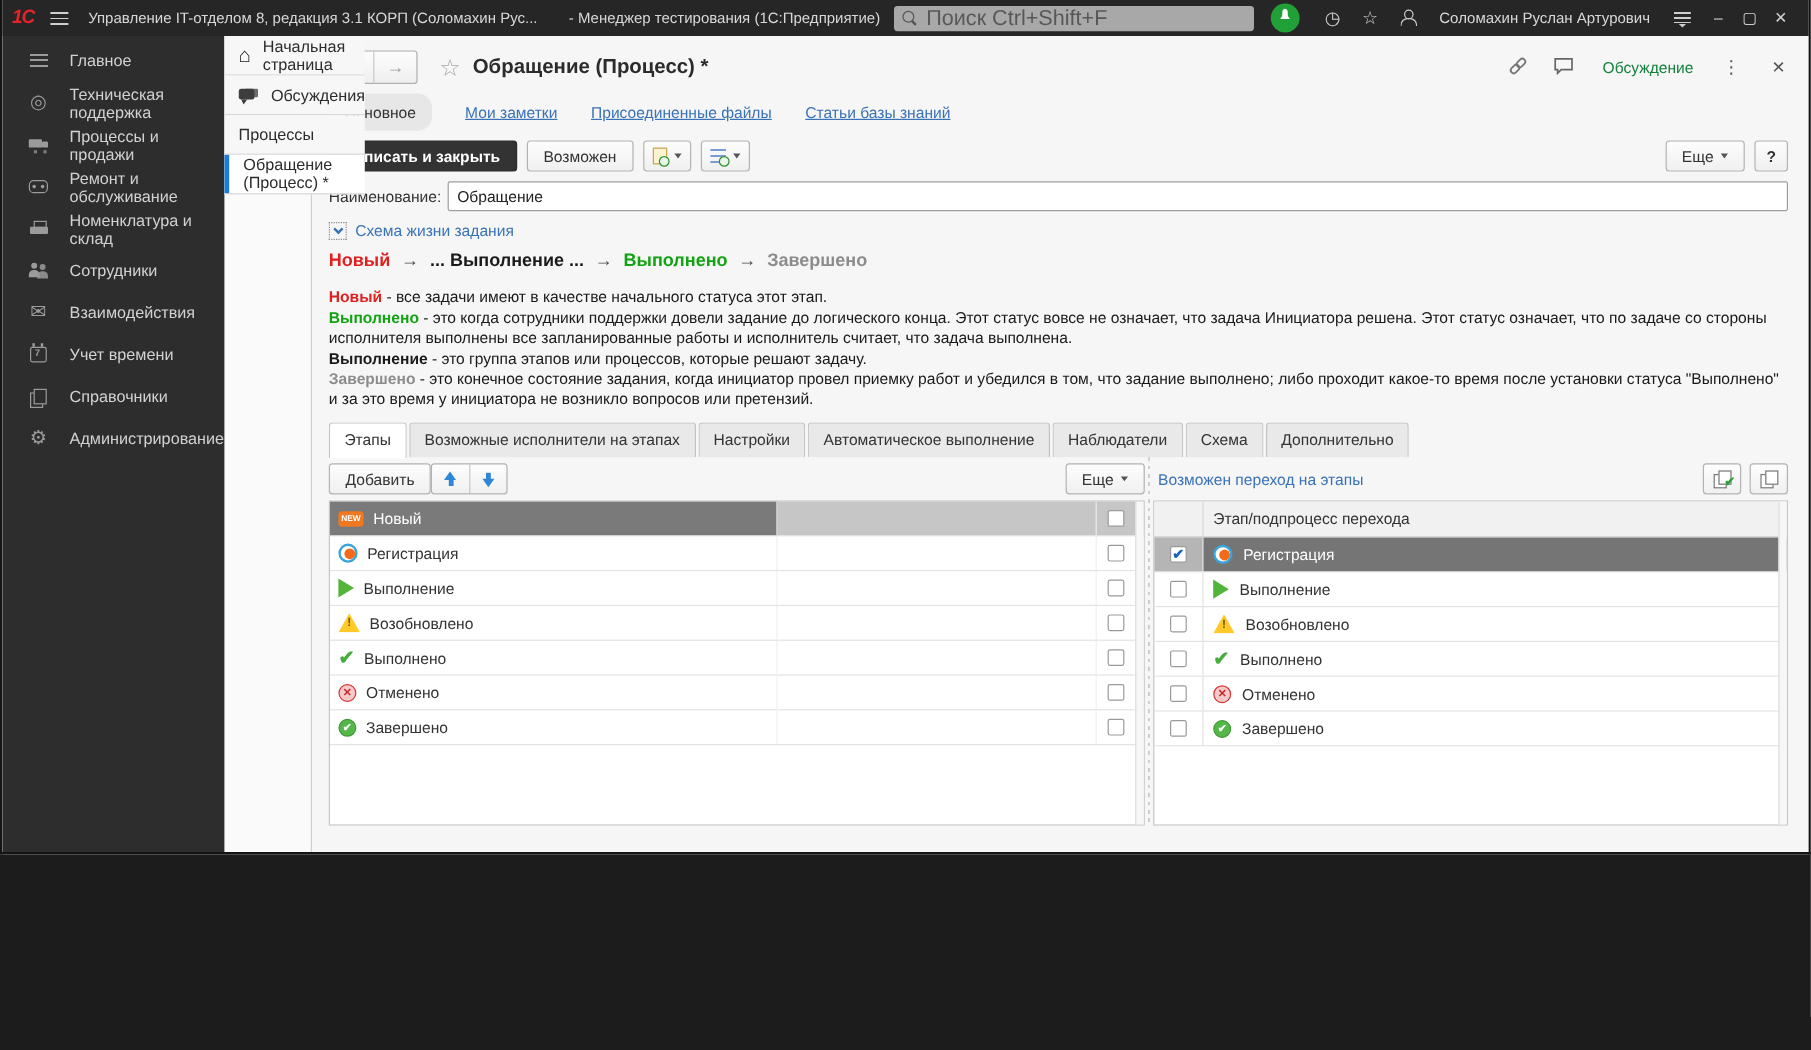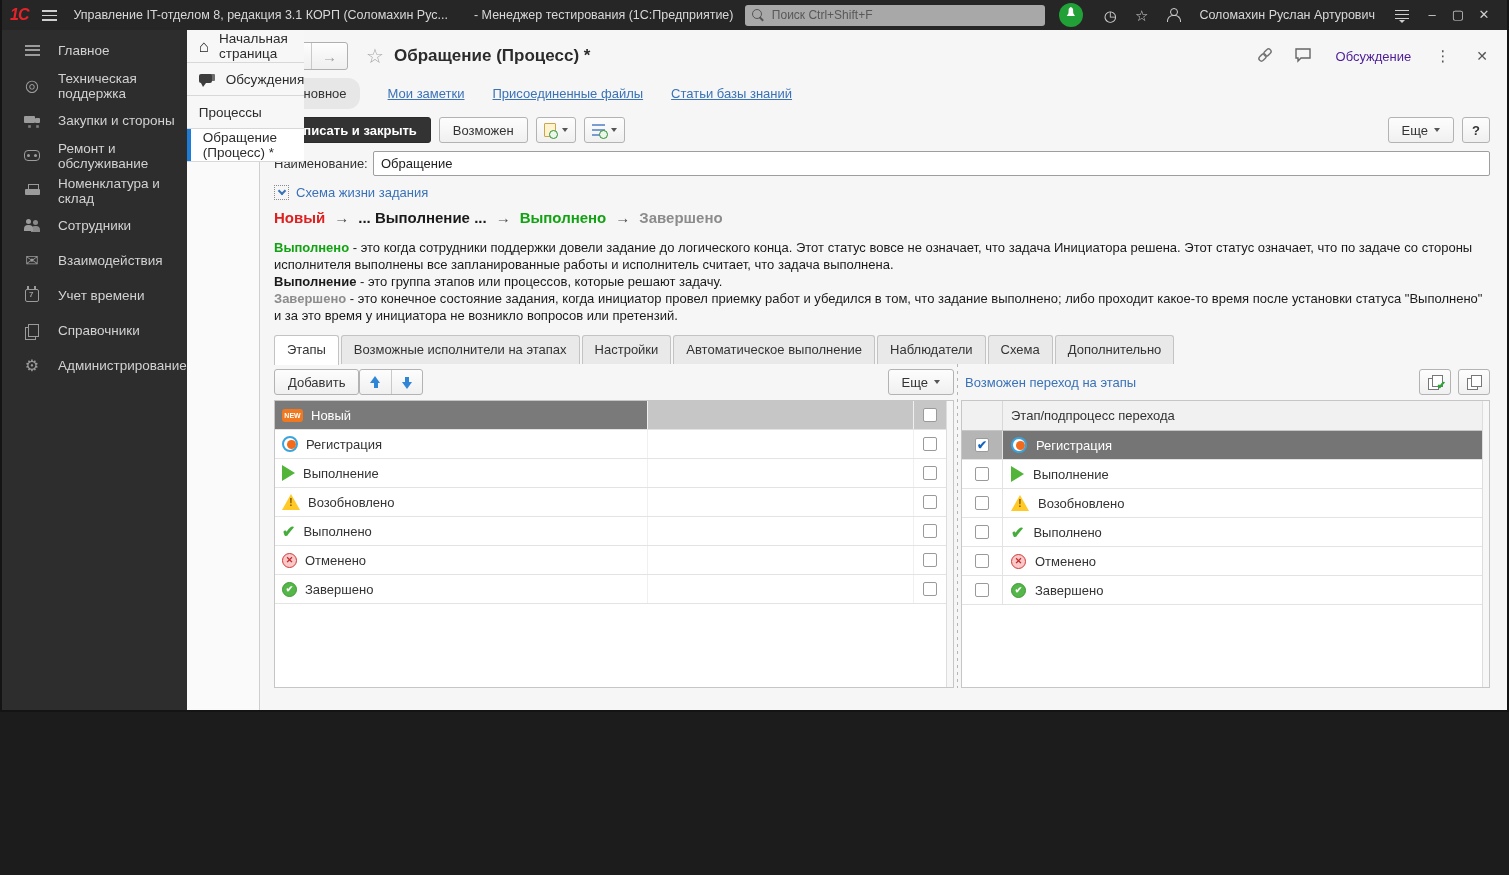--- a/index.html
+++ b/index.html
@@ -12,21 +12,21 @@
   .window { width:1509px; height:712px; display:flex; flex-direction:column;
     border-left:2px solid #141414; border-right:2px solid #141414; border-bottom:2px solid #141414; background:#f6f6f6; }
 
   
   .titlebar { height:30px; flex:none; background:#262626; display:flex; align-items:center; padding:0 10px 0 8px; color:#c9c9c9; }
   .logo-1c { color:#e3242b; font-weight:bold; font-style:italic; font-size:16px; letter-spacing:-1px; margin-right:14px; }
   .hamburger { width:15px; height:11px; background:repeating-linear-gradient(to bottom,#cfcfcf 0 1.6px,transparent 1.6px 4.6px); margin-right:16px; cursor:pointer; }
   .app-title { font-size:12.5px; color:#d8d8d8; white-space:nowrap; }
   .app-subtitle { font-size:12.5px; color:#d8d8d8; margin-left:26px; white-space:nowrap; }
   .tb-search { margin-left:auto; width:300px; height:21px; background:#a8a8a8; border-radius:3px; display:flex; align-items:center; padding:0 7px; gap:6px; }
-  .tb-search input { border:none; outline:none; background:transparent; width:100%; font-size:12px; color:#3f3f3f; font-family:"Liberation Sans",sans-serif; }
+  .tb-search input { border:none; outline:none; background:transparent; width:100%; font-size:18px; color:#3f3f3f; font-family:"Liberation Sans",sans-serif; }
   .tb-search input::placeholder { color:#585858; opacity:1; }
   .mag { position:relative; width:12px; height:12px; flex:none; }
   .mag::before { content:""; position:absolute; width:8px; height:8px; border:1.6px solid #555; border-radius:50%; left:0; top:0; }
   .mag::after { content:""; position:absolute; width:5px; height:1.8px; background:#555; transform:rotate(45deg); left:7px; top:9px; }
   .bell-btn { width:24px; height:24px; border-radius:50%; background:#21a038; margin:0 12px 0 14px; position:relative; flex:none; cursor:pointer; }
   .bell { position:absolute; left:6px; top:4px; width:12px; height:12px; background:#fff;
     clip-path:polygon(50% 0,60% 6%,68% 16%,70% 52%,84% 74%,16% 74%,30% 52%,32% 16%,40% 6%); }
   .bell::after { content:""; position:absolute; left:4px; top:13px; width:4px; height:3px; border-radius:50%; background:#fff; }
   .tb-ico { color:#cfcfcf; font-size:15px; margin:0 9px; cursor:pointer; line-height:1; }
   .person-ic { position:relative; width:14px; height:14px; margin:0 9px; cursor:pointer; }
@@ -80,21 +80,21 @@
   .doc-header { margin-top:12px; display:flex; align-items:center; flex:none; }
   .nav-group { display:flex; border:1px solid #b0b0b0; border-radius:3px; overflow:hidden; background:linear-gradient(#fdfdfd,#efefef); }
   .nav-b { width:36px; height:26px; display:flex; align-items:center; justify-content:center; font-size:15px; cursor:pointer; }
   .nav-b + .nav-b { border-left:1px solid #c9c9c9; }
   .nav-back { color:#333; font-weight:bold; }
   .nav-fwd { color:#9e9e9e; font-weight:bold; }
   .doc-star { font-size:20px; color:#a7a7a7; margin:0 10px 0 18px; cursor:pointer; }
   .doc-title { font-size:17px; font-weight:bold; color:#2b2b2b; white-space:nowrap; }
   .dh-right { margin-left:auto; display:flex; align-items:center; gap:20px; }
   .chain-ic, .bubble-ic { cursor:pointer; }
-  .discussion { display:flex; align-items:center; gap:24px; cursor:pointer; color:#4c1d95; }
+  .discussion { display:flex; align-items:center; gap:24px; cursor:pointer; color:#15803d; }
   .dots-ic { font-size:15px; color:#555; cursor:pointer; padding:0 4px; }
   .close-ic { font-size:14px; color:#555; cursor:pointer; padding:0 2px; }
 
   .nav-tabs { margin-top:8px; display:flex; align-items:center; gap:28px; flex:none; }
   .tab-main { background:#e7e7e7; padding:8px 13px; border-radius:12px; color:#333; cursor:pointer; }
   .nav-link { color:#3a72b8; text-decoration:underline; cursor:pointer; }
 
   .toolbar { margin-top:8px; display:flex; align-items:center; gap:8px; flex:none; }
   .btn { height:26px; padding:0 13px; border:1px solid #b3b3b3; border-radius:3px; background:linear-gradient(#fdfdfd,#f0f0f0); color:#333; display:inline-flex; align-items:center; gap:6px; font-size:13px; cursor:pointer; white-space:nowrap; }
   .btn-dark { background:#333; border-color:#2b2b2b; color:#fff; font-weight:bold; }
@@ -229,21 +229,21 @@
             <span>Главное</span>
           </div>
         <div class="s-item">
             <span class="s-ic">◎</span>
             <span>Техническая поддержка</span>
           </div>
         <div class="s-item">
             <span class="s-ic">
               <span class="ic-truck"></span>
             </span>
-            <span>Закупки и стороны</span>
+            <span>Процессы и продажи</span>
           </div>
         <div class="s-item">
             <span class="s-ic">
               <span class="ic-tools"></span>
             </span>
             <span>Ремонт и обслуживание</span>
           </div>
         <div class="s-item">
             <span class="s-ic">
               <span class="ic-printer"></span>
@@ -369,20 +369,21 @@
         <span class="sc-red">Новый</span>
         <span class="sc-arrow">→</span>
         <span class="sc-black">... Выполнение ...</span>
         <span class="sc-arrow">→</span>
         <span class="sc-green">Выполнено</span>
         <span class="sc-arrow">→</span>
         <span class="sc-gray">Завершено</span>
       </div>
 
       <div class="descriptions">
+        <p><span class="term t-red">Новый</span><span> - все задачи имеют в качестве начального статуса этот этап.</span></p>
         <p><span class="term t-green">Выполнено</span><span> - это когда сотрудники поддержки довели задание до логического конца. Этот статус вовсе не означает, что задача Инициатора решена. Этот статус означает, что по задаче со стороны исполнителя выполнены все запланированные работы и исполнитель считает, что задача выполнена.</span></p>
         <p><span class="term t-black">Выполнение</span><span> - это группа этапов или процессов, которые решают задачу.</span></p>
         <p><span class="term t-gray">Завершено</span><span> - это конечное состояние задания, когда инициатор провел приемку работ и убедился в том, что задание выполнено; либо проходит какое-то время после установки статуса "Выполнено" и за это время у инициатора не возникло вопросов или претензий.</span></p>
       </div>
 
       <div class="tabstrip">
         <span class="t active">Этапы</span>
         <span class="t">Возможные исполнители на этапах</span>
         <span class="t">Настройки</span>
         <span class="t">Автоматическое выполнение</span>

